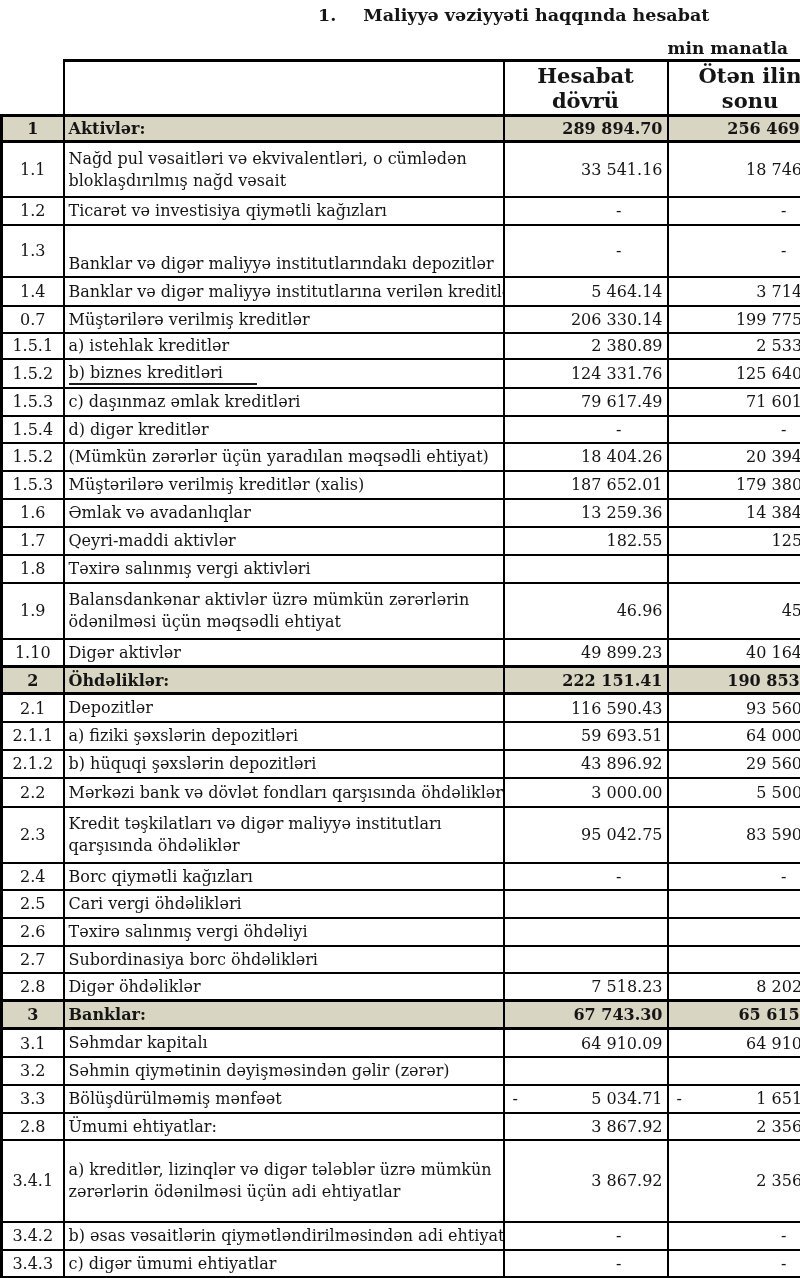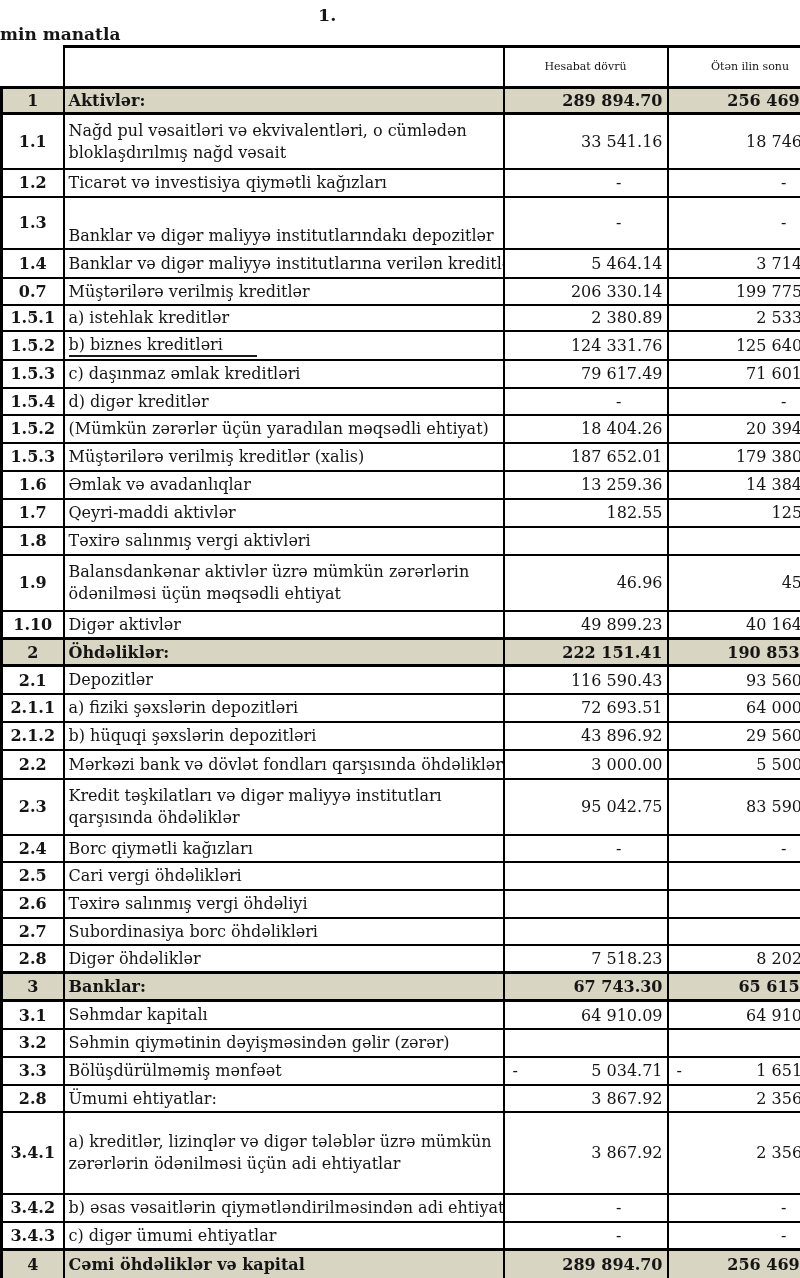--- a/index.html
+++ b/index.html
@@ -5,49 +5,50 @@
   html,body{margin:0;padding:0;}
   body{
     width:800px;height:1278px;overflow:hidden;background:#ffffff;
     font-family:"DejaVu Serif","Liberation Serif",serif;color:#151515;
   }
   .title{
     margin:5px 0 0 318px;font-weight:bold;font-size:17.5px;line-height:1.15;
     display:flex;gap:27px;white-space:nowrap;
   }
   .unit-note{
-    text-align:left;font-weight:bold;font-size:17px;line-height:1.1;
-    margin:0 12px 1px 0;
+    text-align:right;font-weight:bold;font-size:17px;line-height:1.1;
+    margin:14px 12px 1px 0;
   }
   table.fin{
     border-collapse:collapse;table-layout:fixed;width:793px;margin-left:0;
     border:3px solid #000;
   }
   table.fin td{
     border:2px solid #000;font-size:16px;padding:1px 4px;overflow:hidden;
     vertical-align:middle;background:#fff;
   }
-  td.num{width:53px;text-align:center;font-weight:bold;font-size:15.5px;padding:1px 1px;}
+  td.num{width:53px;text-align:center;font-weight:normal;font-size:15.5px;padding:1px 1px;}
   td.desc{width:430px;text-align:left;padding-left:6px;padding-right:2px;line-height:1.35;}
   td.val{width:154px;text-align:right;padding-right:20px;}
   td.val2{width:155px;}
   td.val.dash{padding-right:45px;}
   td.desc.clip{white-space:nowrap;}
-  tr.hdr td{height:36px;text-align:center;font-weight:normal;font-size:11px;border-bottom-width:3px;}
+  tr.hdr td{height:36px;text-align:center;font-weight:bold;font-size:21px;border-bottom-width:3px;}
   tr.hdr td.corner{border-top-style:hidden;border-left-style:hidden;}
   tr.section td{background:var(--section-bg,#d9d5c3);font-weight:bold;border-top-width:3px;border-bottom-width:3px;}
   tr.vbottom td.desc{vertical-align:bottom;margin-left:28px;}
   .neg{display:flex;justify-content:space-between;align-items:baseline;padding-left:4px;}
   .underlined{display:inline-block;border-bottom:2.5px solid #1a1a1a;padding-right:34px;line-height:1.2;}
 </style>
 </head>
 <body style="--section-bg: #d9d5c3;">
 
 <div class="title">
   <span>1.</span>
+  <span>Maliyyə vəziyyəti haqqında hesabat</span>
 </div>
 
 <div class="unit-note">min manatla</div>
 
 <table class="fin">
   <thead>
     <tr class="hdr">
       <td class="num corner"></td>
       <td class="desc"></td>
       <td class="val" style="text-align:center;padding-right:4px;">Hesabat dövrü</td>
@@ -165,21 +166,21 @@
       </tr>
       <tr style="height: 28px;">
         <td class="num">2.1</td>
         <td class="desc">Depozitlər</td>
         <td class="val">116 590.43</td>
         <td class="val val2">93 560.98</td>
       </tr>
       <tr style="height: 28px;">
         <td class="num">2.1.1</td>
         <td class="desc">a) fiziki şəxslərin depozitləri</td>
-        <td class="val">72 693.51</td>
+        <td class="val">59 693.51</td>
         <td class="val val2">64 000.98</td>
       </tr>
       <tr style="height: 28px;">
         <td class="num">2.1.2</td>
         <td class="desc">b) hüquqi şəxslərin depozitləri</td>
         <td class="val">43 896.92</td>
         <td class="val val2">29 560.00</td>
       </tr>
       <tr style="height: 29px;">
         <td class="num">2.2</td>

